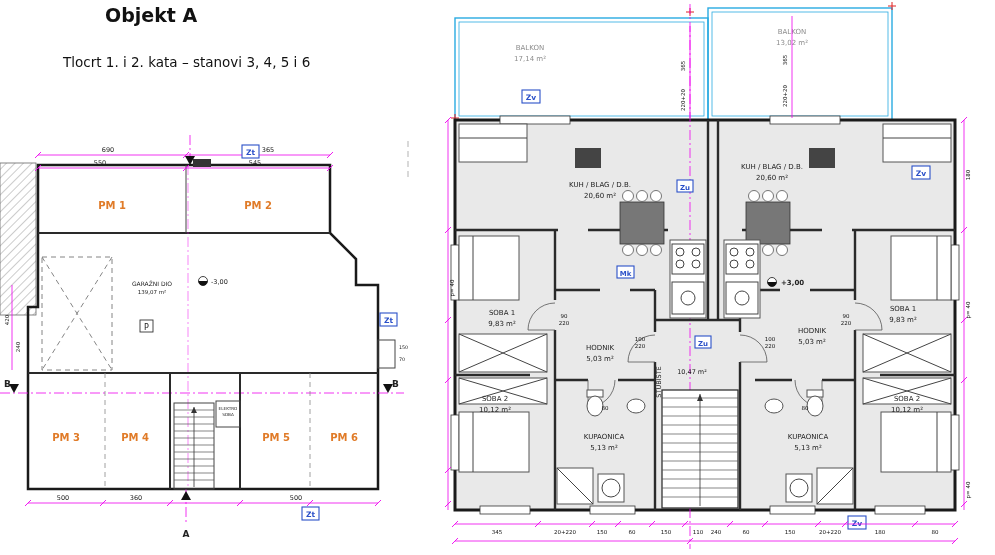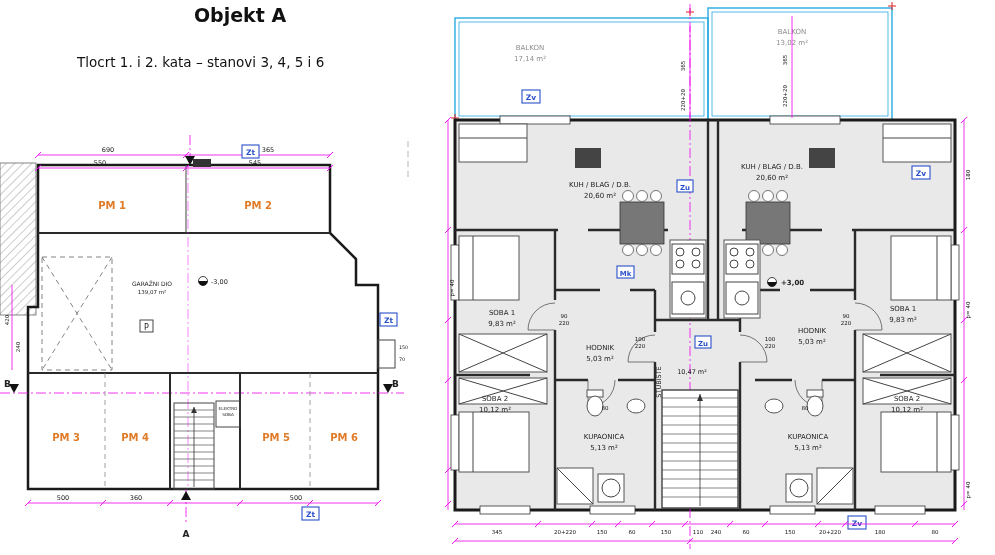--- a/index.html
+++ b/index.html
@@ -1,20 +1,20 @@
 <!DOCTYPE html>
 <html><head>
 <meta charset="utf-8">
 <style>
   html,body{margin:0;padding:0;background:#fff;}
   .page{position:relative;width:995px;height:555px;background:#fff;overflow:hidden;
         font-family:"DejaVu Sans",sans-serif;color:#111;}
-  .title{position:absolute;left:105px;top:4px;width:270px;text-align:center;
+  .title{position:absolute;left:105px;top:4px;width:270px;
          font-size:19px;font-weight:bold;}
-  .subtitle{position:absolute;left:77px;font-size:13.5px;}
+  .subtitle{position:absolute;left:63px;font-size:13.5px;}
   .sub1{top:54px;} .sub2{top:76px;}
   svg{position:absolute;}
   .garage-svg{left:0;top:135px;}
   .apt-svg{left:440px;top:0;}
   svg text{font-family:"DejaVu Sans",sans-serif;}
   .wall{fill:none;stroke:#1a1a1a;stroke-width:2.5;}
   .wall2{fill:none;stroke:#2a2a2a;stroke-width:2;}
   .thin{fill:none;stroke:#444;stroke-width:1;}
   .furn{fill:#fff;stroke:#555;stroke-width:1;}
   .dim{stroke:#ee00ee;stroke-width:0.8;fill:none;}

